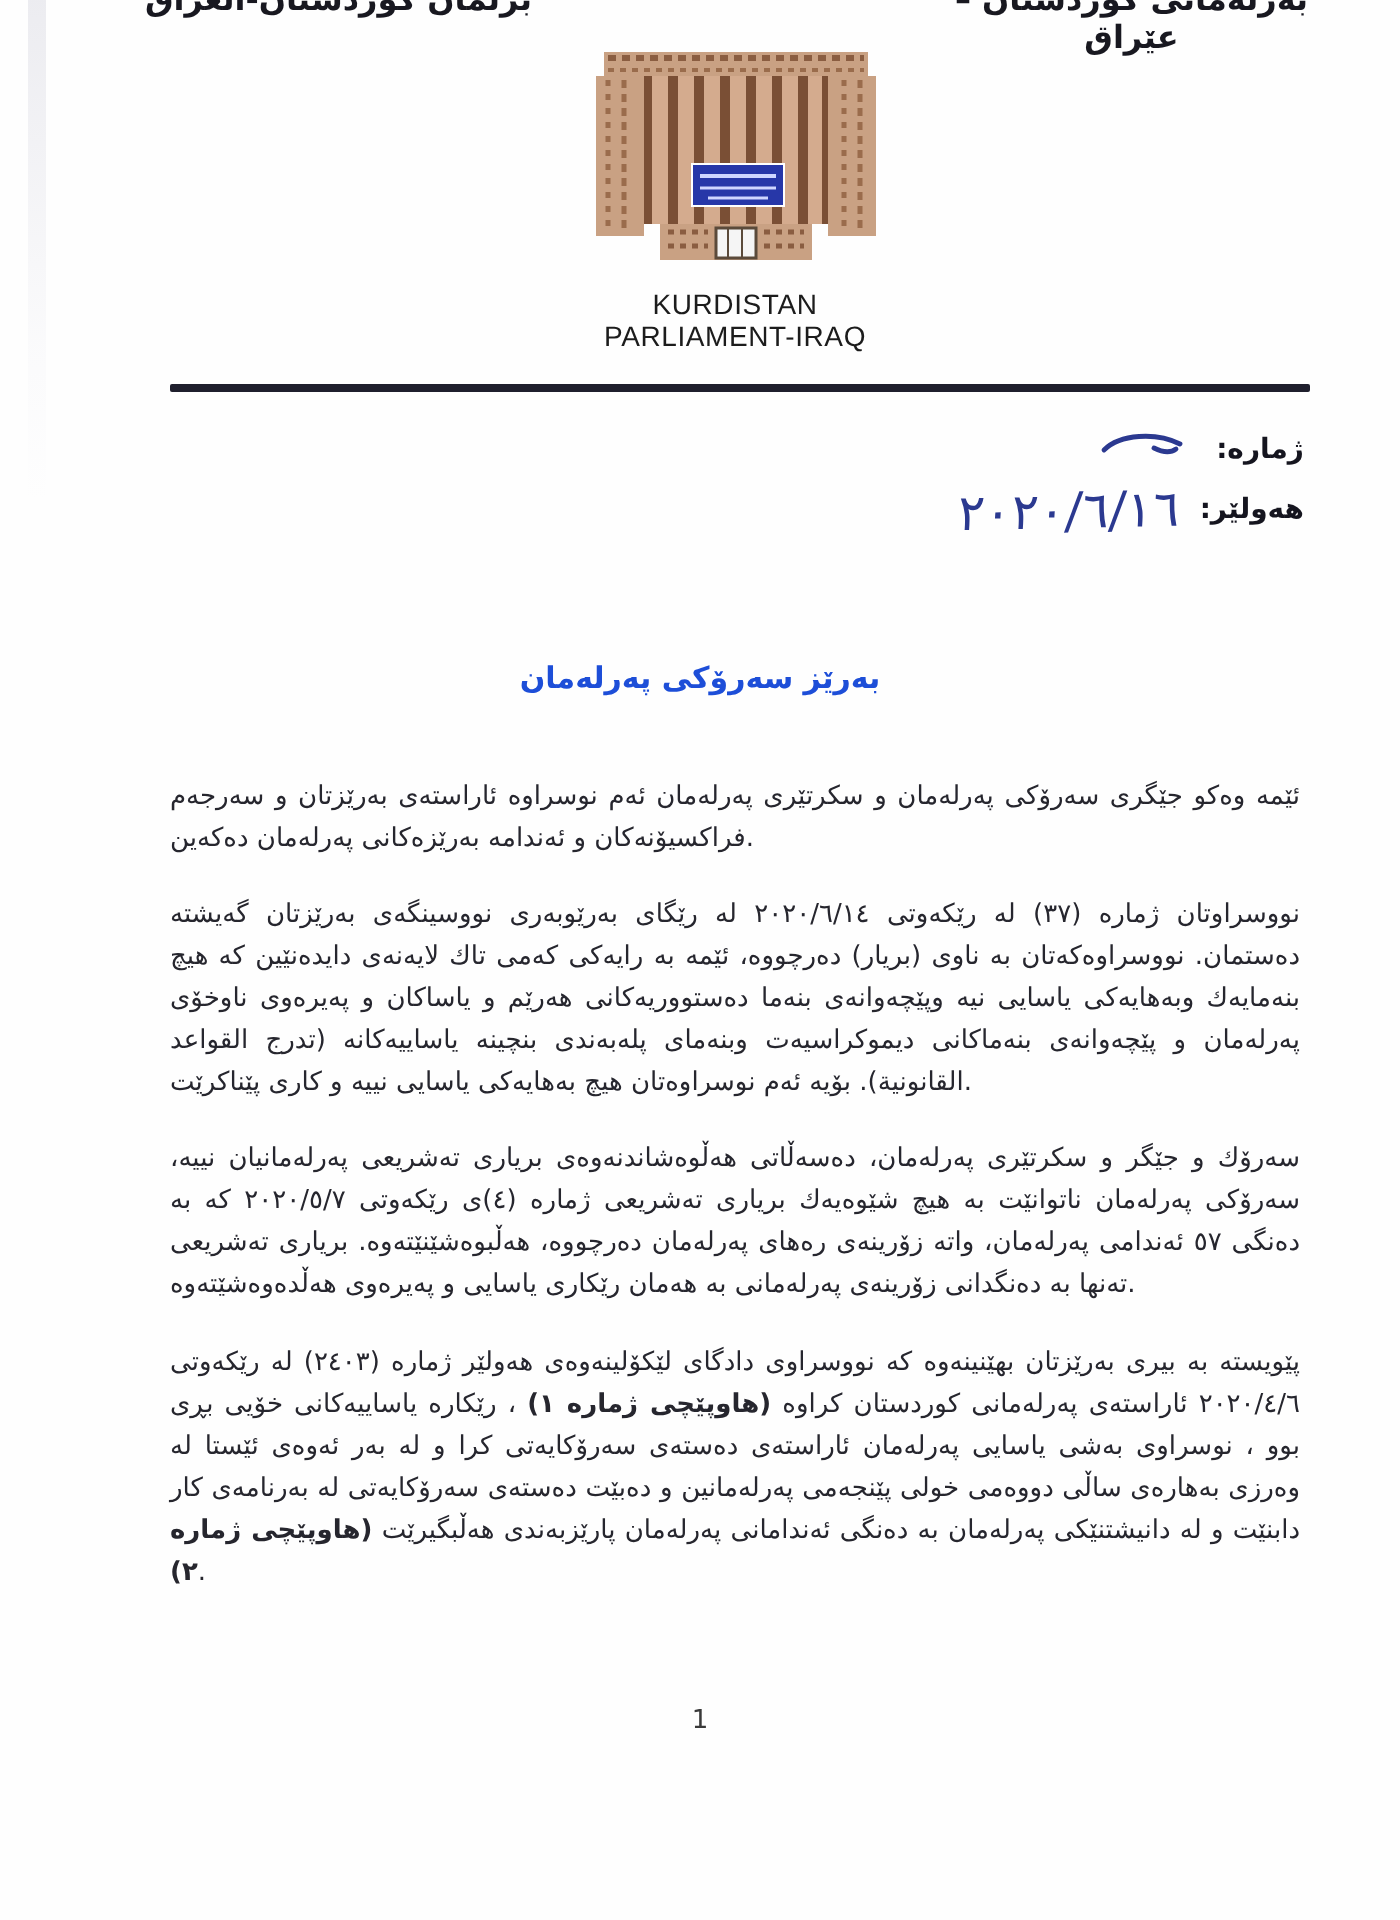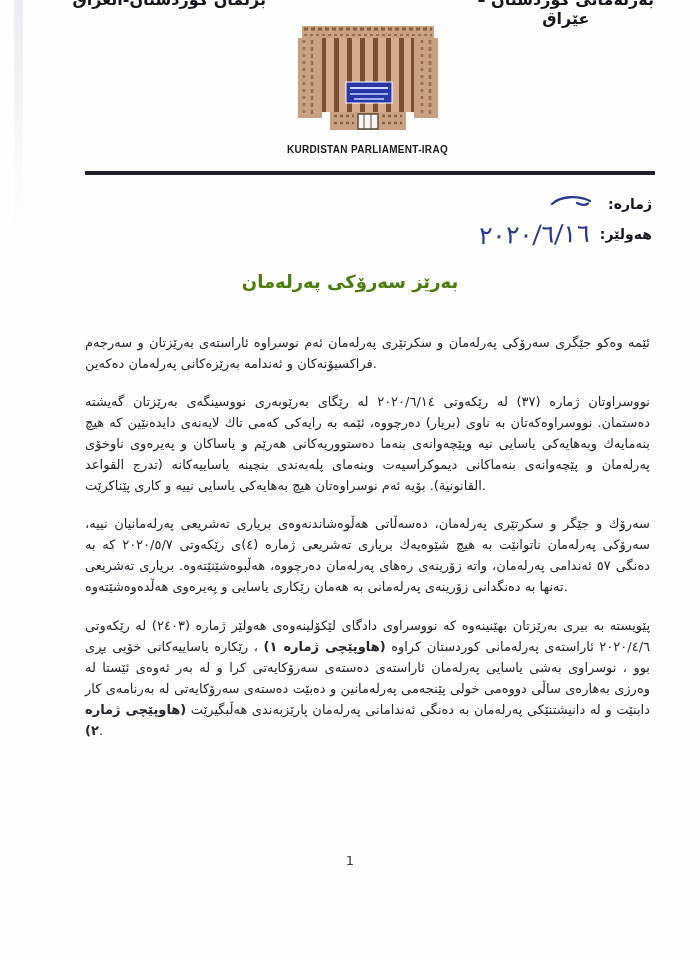--- a/index.html
+++ b/index.html
@@ -33,21 +33,21 @@
     display:flex;align-items:flex-start;
     padding:24px 26px 0 61px;
   }
   .title{flex:1;font-weight:bold;font-size:16px;color:#181820;text-align:center;}
   .title.arabic{margin-top:-34px;}
   .title.kurdish{margin-top:-34px;}
   .logo-block{width:180px;text-align:center;flex:0 0 auto;}
   .logo-caption{
     margin-top:4px;
     font-family:"Liberation Sans",sans-serif;
-    font-weight:bold;font-size:10px;letter-spacing:.3px;color:#1c1c1c;
+    font-weight:normal;font-size:14px;letter-spacing:.3px;color:#1c1c1c;
   }
   
   .rule{
     height:4px;background:var(--rule);
     margin:16px 45px 0 85px;border-radius:1px;
   }
   
   .meta{
     direction:rtl;
     padding:14px 48px 0 0;
@@ -58,25 +58,25 @@
   .hand-date{
     display:inline-block;
     margin-right:10px;
     color:var(--blue-ink);
     font-size:25px;
     letter-spacing:3px;
     transform:skewX(-5deg) rotate(-1.2deg);
   }
   
   .salutation{
-    margin-top:22px;
+    margin-top:60px;
     text-align:center;
     font-weight:bold;
-    font-size:18px;
-    color:#4d7c0f;
+    font-size:15px;
+    color:#1d4ed8;
   }
   
   .body{
     direction:ltr;              
     unicode-bidi:plaintext;
     text-align:justify;
     margin:40px 50px 12px 85px;
     font-size:13px;
     line-height:1.62;
     color:var(--ink);

